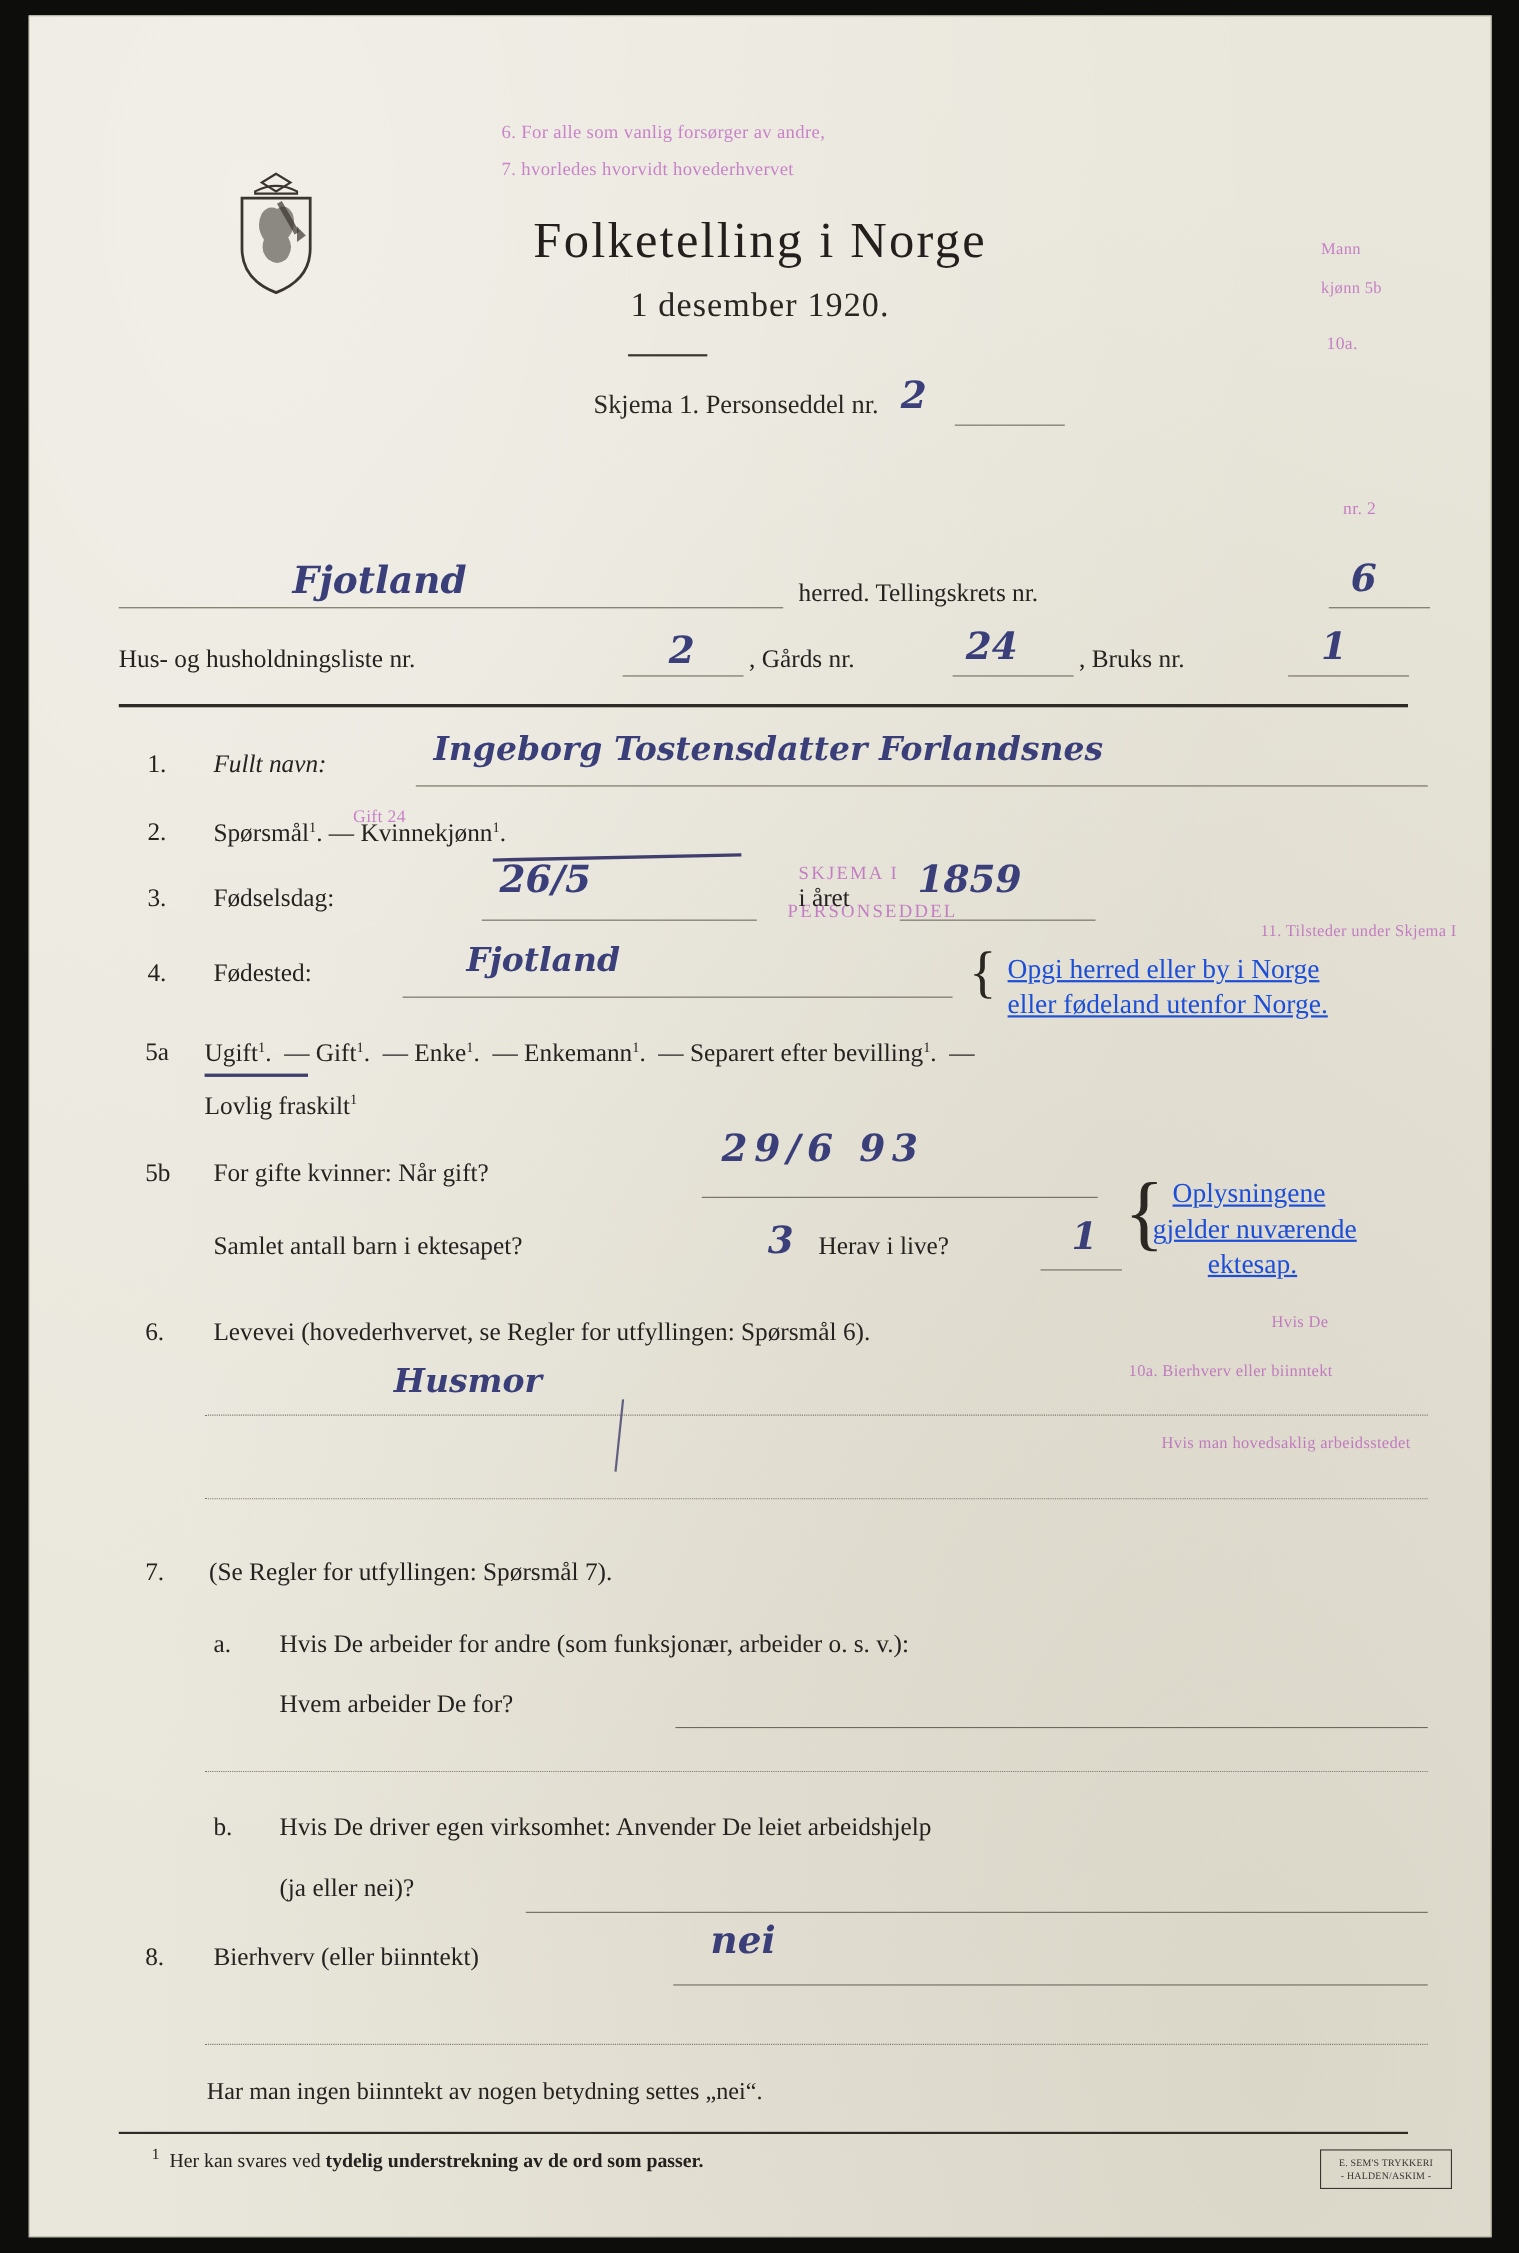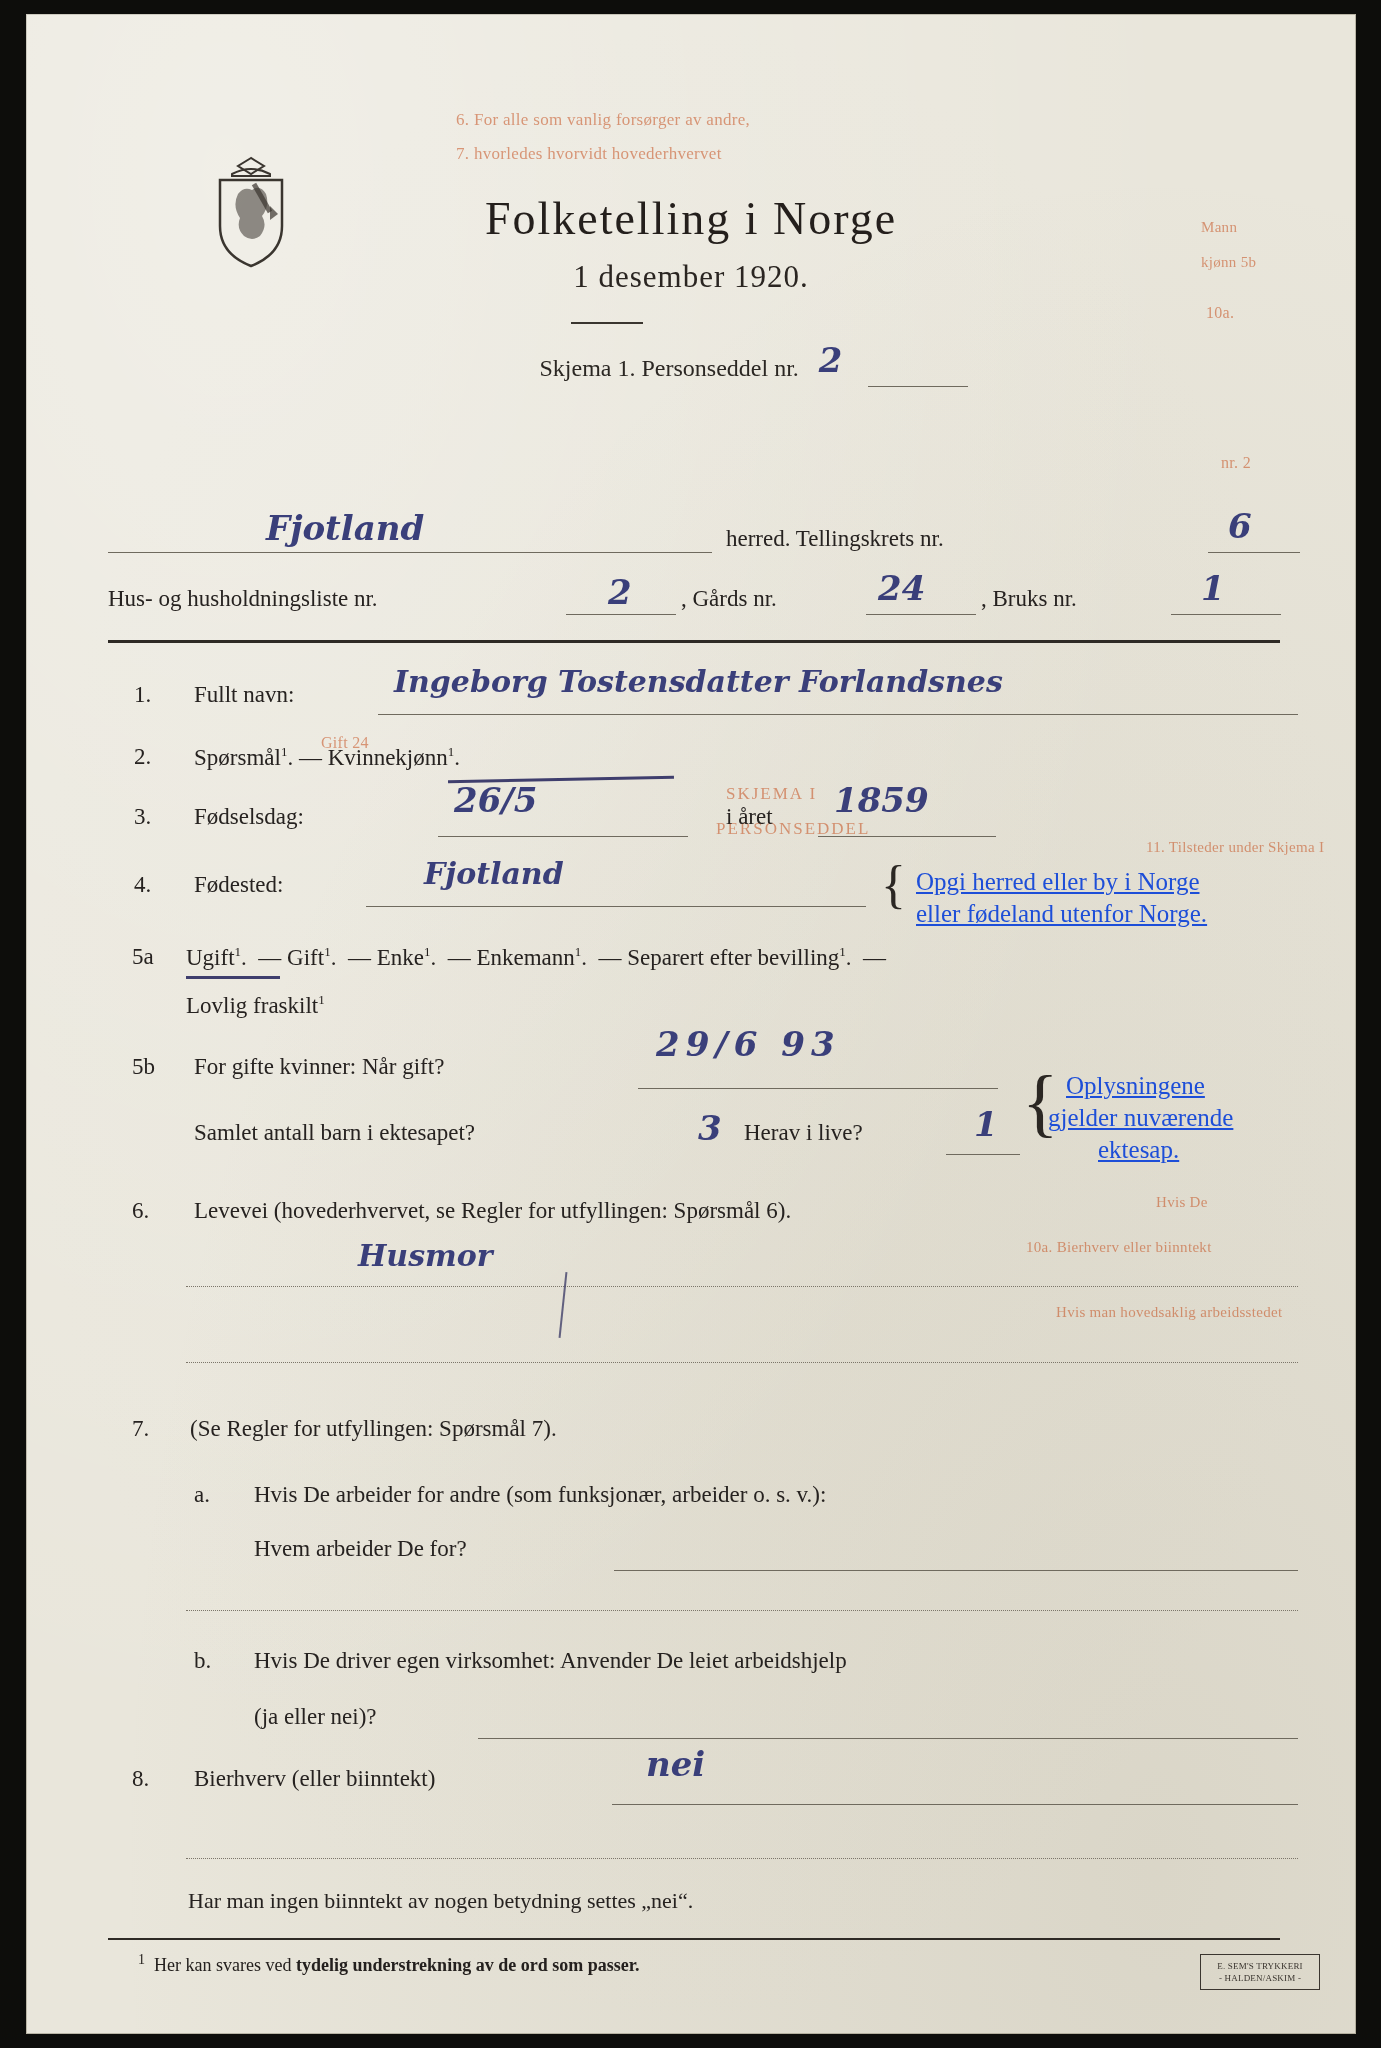--- a/index.html
+++ b/index.html
@@ -17,21 +17,21 @@
   
   #sheet:before{
     content:"";position:absolute;inset:0;
     background:
       radial-gradient(ellipse at 15% 8%, rgba(255,255,255,.35), rgba(255,255,255,0) 60%),
       radial-gradient(ellipse at 85% 92%, rgba(140,130,100,.16), rgba(0,0,0,0) 65%),
       radial-gradient(ellipse at 50% 50%, rgba(222,218,203,.25), rgba(0,0,0,0) 70%);
     pointer-events:none;
   }
   .ghost{
-    position:absolute;color:#c2410c;opacity:.5;font-size:17px;
+    position:absolute;color:#a21caf;opacity:.5;font-size:17px;
     letter-spacing:.3px;white-space:nowrap;
   }
   .content{position:absolute;left:0;top:0;right:0;bottom:0;}
 
   
   .crest{position:absolute;left:182px;top:140px;width:86px;height:118px;}
 
   
   .h-title{
     position:absolute;left:0;right:0;top:178px;text-align:center;
@@ -138,21 +138,21 @@
       <div class="lbl" style="left:655px;top:572px;">, Gårds nr.</div>
       <div class="hw hw-xl" style="position:absolute;left:852px;top:554px;">24</div>
       <div class="fline" style="left:840px;top:600px;width:110px;"></div>
       <div class="lbl" style="left:955px;top:572px;">, Bruks nr.</div>
       <div class="hw hw-xl" style="position:absolute;left:1175px;top:554px;">1</div>
       <div class="fline" style="left:1145px;top:600px;width:110px;"></div>
 
       <div class="thick" style="left:82px;top:626px;width:1172px;height:3px;"></div>
 
       <div class="num" style="left:108px;top:668px;">1.</div>
-      <div class="lbl" style="left:168px;top:668px;">Fullt navn:</div>
+      <div class="lbl" style="left:168px;top:668px;font-style:italic;">Fullt navn:</div>
       <div class="hw" style="position:absolute;left:368px;top:650px;font-size:30px;white-space:nowrap;">Ingeborg Tostensdatter Forlandsnes</div>
       <div class="fline" style="left:352px;top:700px;width:920px;"></div>
 
       <div class="num" style="left:108px;top:730px;">2.</div>
       <div class="lbl" style="left:168px;top:730px;">
         <span>Spørsmål</span><span class="sup">1</span><span>. — Kvinnekjønn</span><span class="sup">1</span>.
       </div>
       <div style="position:absolute;left:422px;top:764px;width:226px;height:3px;background:#3f3e6d;transform:rotate(-1.2deg);"></div>
 
       <div class="num" style="left:108px;top:790px;">3.</div>

